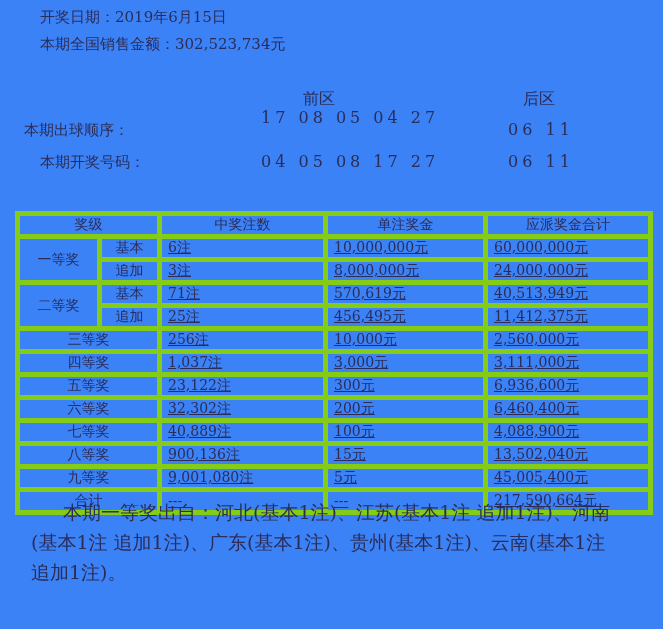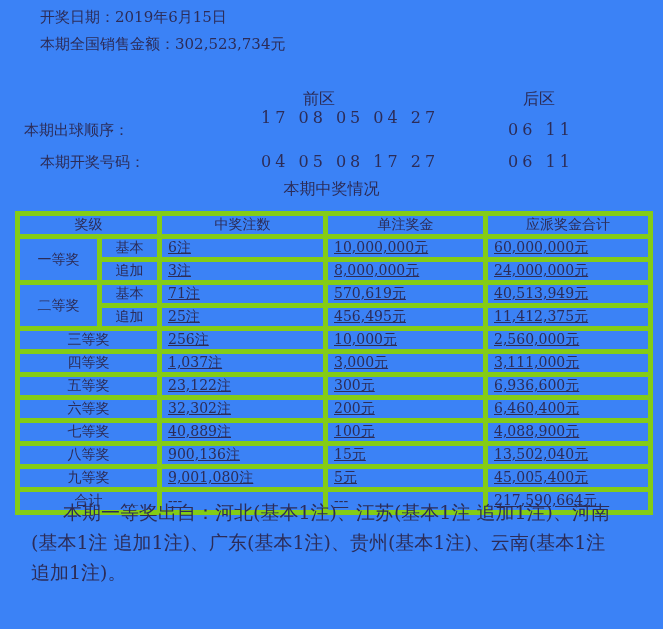--- a/index.html
+++ b/index.html
@@ -65,21 +65,20 @@
     <div class="abs nums" style="top:108px; left:261px;">17 08 05 04 27</div>
     <div class="abs nums" style="top:120px; left:508px;">06 11</div>
   </div>
 
   <div>
     <div class="abs fs15" style="top:153px; left:40px;">本期开奖号码：</div>
     <div class="abs nums" style="top:152px; left:261px;">04 05 08 17 27</div>
     <div class="abs nums" style="top:152px; left:508px;">06 11</div>
   </div>
 
-  <div class="abs title" style="top:179px;">本期中奖情况</div>
 
   <div class="table-wrap">
     <table class="prize">
       <colgroup>
         <col style="width:82px">
           <col style="width:60px">
           <col style="width:166px">
           <col style="width:160px">
           <col style="width:165px">
       </colgroup>

